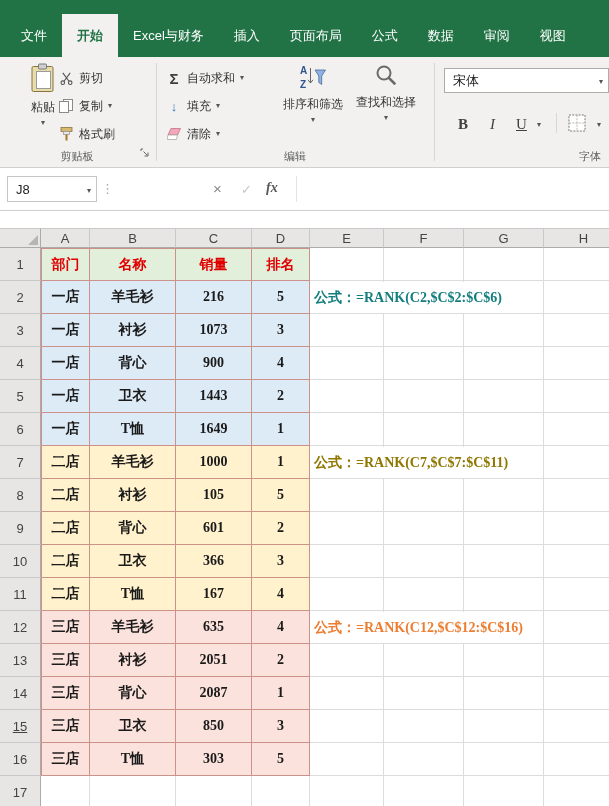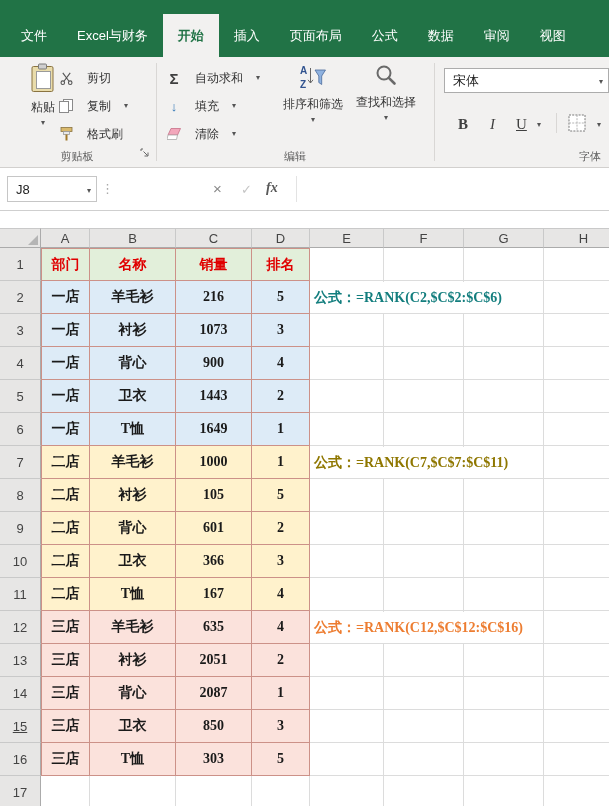--- a/index.html
+++ b/index.html
@@ -7,21 +7,21 @@
   .app{position:relative;width:609px;height:806px;overflow:hidden;background:#fff;}
 
   
   .tabbar{position:absolute;left:0;top:0;width:100%;height:57px;background:#217346;display:flex;align-items:flex-end;padding-left:6px;box-sizing:border-box;}
   .tab{height:43px;display:flex;align-items:center;padding:0 15px;color:#fff;font-size:13px;white-space:nowrap;}
   .tab.active{background:#F2F1F0;color:#217346;font-weight:bold;}
 
   
   .ribbon{position:absolute;top:57px;left:0;width:100%;height:111px;background:#F2F1F0;border-bottom:1px solid #D2D0CE;box-sizing:border-box;}
   .bigbtn{position:absolute;display:flex;flex-direction:column;align-items:center;gap:3px;font-size:12px;color:#333;text-align:center;}
-  .sbtn{position:absolute;display:flex;align-items:center;gap:13px;font-size:12px;color:#333;height:24px;}
+  .sbtn{position:absolute;display:flex;align-items:center;gap:5px;font-size:12px;color:#333;height:24px;}
   .ic16{width:16px;display:flex;justify-content:center;align-items:center;}
   .car{font-size:8px;color:#555;line-height:1;}
   .glabel{position:absolute;text-align:center;font-size:11px;color:#5F5F5F;bottom:3px;}
   .vd{position:absolute;top:6px;bottom:6px;width:1px;background:#D9D7D5;}
   .sigma{font-size:15px;font-weight:bold;color:#3F3F3F;line-height:1;}
   .fillarrow{font-size:13px;font-weight:bold;color:#2E75B6;line-height:1;}
   .combo{position:absolute;left:444px;top:11px;width:165px;height:25px;background:#fff;border:1px solid #ACACAC;box-sizing:border-box;display:flex;align-items:center;font-size:13px;color:#222;padding-left:8px;}
   .combo .car{position:absolute;right:5px;top:9px;}
   .fmtbtn{position:absolute;top:55px;height:24px;display:flex;align-items:center;font-family:"Liberation Serif","DejaVu Serif",serif;font-size:15px;color:#3F3F3F;}
 
@@ -49,22 +49,22 @@
   .t.left{border-left:1px solid var(--tb,#CC9188);}
   .annot{position:absolute;left:313px;height:31px;line-height:31px;background:#fff;padding:0 5px 0 1px;font-family:"Liberation Serif","DejaVu Serif",serif;font-weight:bold;font-size:14px;white-space:nowrap;z-index:2;}
 </style>
 </head>
 <body>
 
 <div class="app">
 
   <div class="tabbar" id="tabs">
       <div class="tab">文件</div>
+      <div class="tab active">开始</div>
       <div class="tab">Excel与财务</div>
-      <div class="tab active">开始</div>
       <div class="tab">插入</div>
       <div class="tab">页面布局</div>
       <div class="tab">公式</div>
       <div class="tab">数据</div>
       <div class="tab">审阅</div>
       <div class="tab">视图</div>
     </div>
 
   <div class="ribbon">
 

